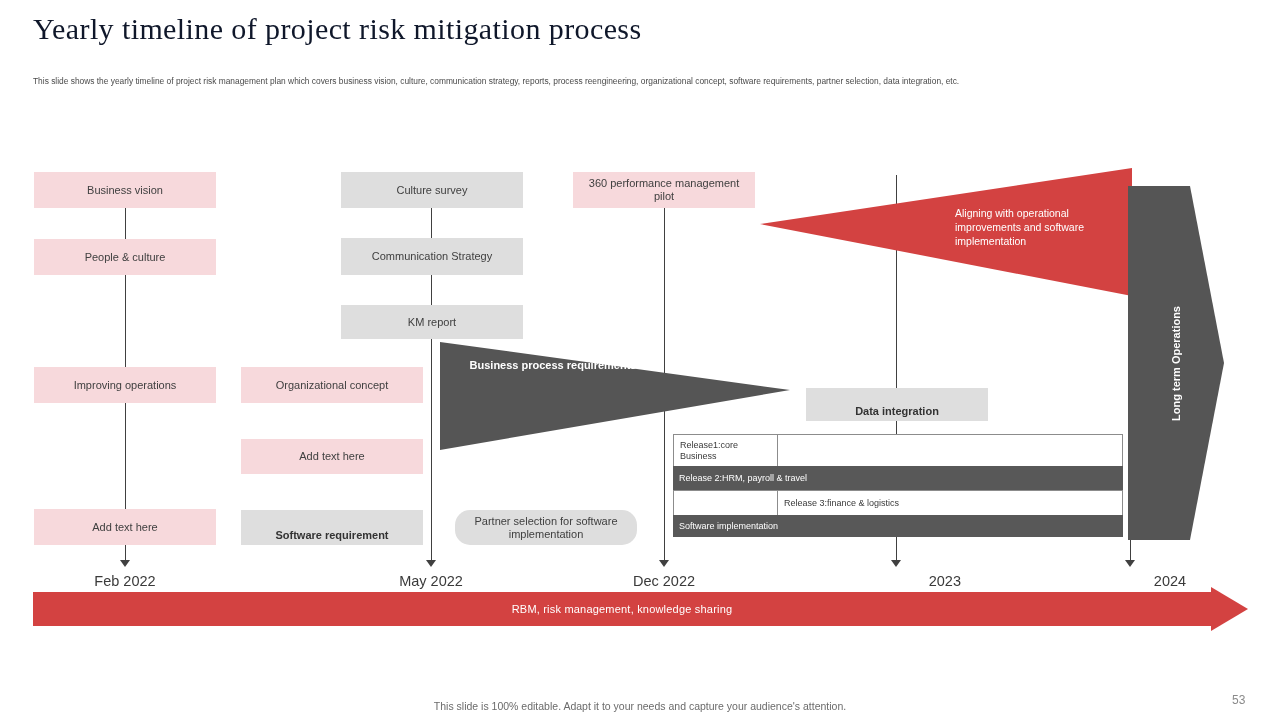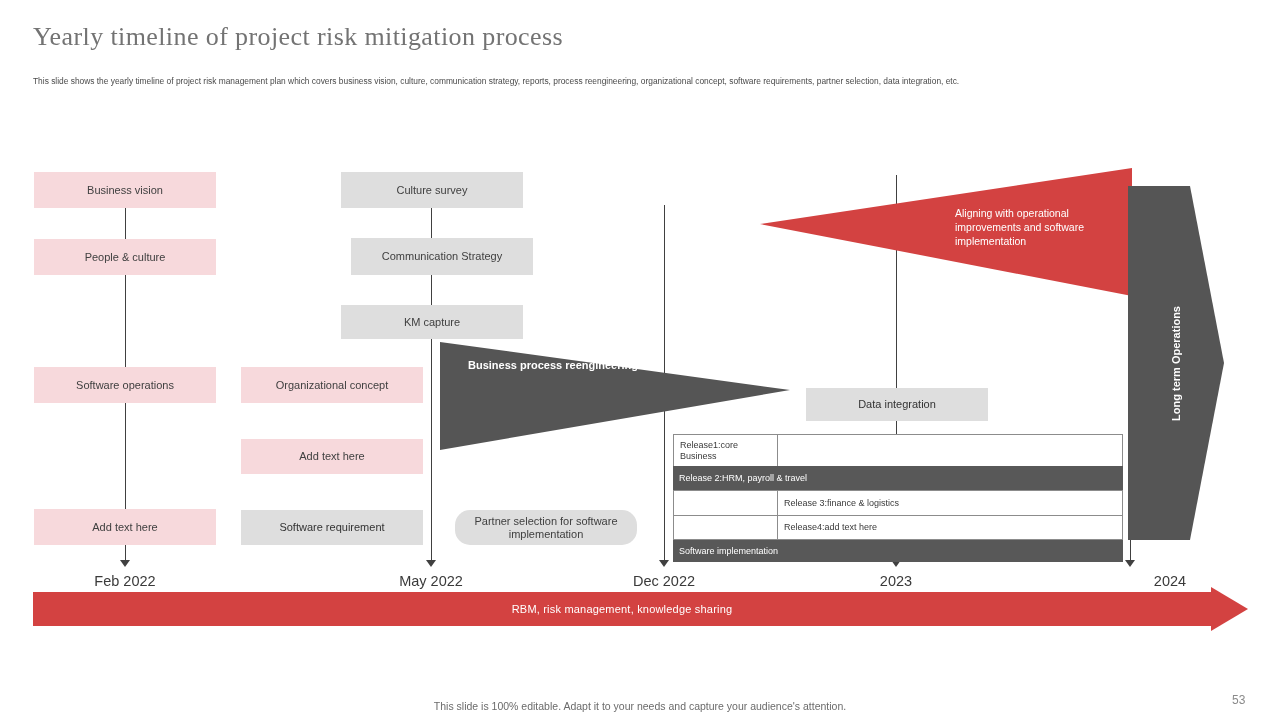--- a/index.html
+++ b/index.html
@@ -5,39 +5,39 @@
   html,body{margin:0;padding:0;}
   body{
     width:1280px;height:720px;background:#ffffff;overflow:hidden;
     font-family:"Liberation Sans", sans-serif;color:#404040;
     position:relative;
   }
   #slide{position:absolute;left:0;top:0;width:1280px;height:720px;}
 
   
   .title{
-    position:absolute;left:33px;top:22px;
+    position:absolute;left:33px;top:12px;
     font-family:"Liberation Serif", serif;
-    font-size:26px;letter-spacing:.4px;color:#737373;font-weight:400;
+    font-size:30px;letter-spacing:.4px;color:#0f172a;font-weight:400;
     white-space:nowrap;
   }
   .subtitle{
     position:absolute;left:33px;top:76px;width:1200px;
     font-size:8.4px;line-height:11px;color:#4a4a4a;white-space:nowrap;
   }
 
   
   .box{
     position:absolute;display:flex;align-items:center;justify-content:center;
     text-align:center;font-size:11px;line-height:13px;color:#404040;
     box-sizing:border-box;padding:3px 6px;
   }
   .box.pink{background:#f7d9dc;}
   .box.grey{background:#dedede;}
-  .box.bold{font-weight:normal;color:#333333;}
+  .box.bold{font-weight:bold;color:#333333;align-items:flex-end;}
 
   
   .vline{position:absolute;width:1px;background:#404040;}
   .tick{
     position:absolute;width:0;height:0;
     border-left:5px solid transparent;border-right:5px solid transparent;
     border-top:7px solid #404040;
   }
 
   
@@ -138,58 +138,61 @@
   <div class="tick" style="left:891px;top:560px;"></div>
   <div class="tick" style="left:1125px;top:560px;"></div>
 
   <div class="box pink" style="left:34px;top:172px;width:182px;height:36px;">
     <span>Business vision</span>
   </div>
   <div class="box pink" style="left:34px;top:239px;width:182px;height:36px;">
     <span>People &amp; culture</span>
   </div>
   <div class="box pink" style="left:34px;top:367px;width:182px;height:36px;">
-    <span>Software operations</span>
+    <span>Improving operations</span>
   </div>
   <div class="box pink" style="left:34px;top:509px;width:182px;height:36px;">
     <span>Add text here</span>
   </div>
 
   <div class="box grey" style="left:341px;top:172px;width:182px;height:36px;">
     <span>Culture survey</span>
   </div>
-  <div class="box grey" style="left:351px;top:238px;width:182px;height:37px;text-align:center;">
+  <div class="box grey" style="left:341px;top:238px;width:182px;height:37px;text-align:center;">
     <span>Communication Strategy</span>
   </div>
   <div class="box grey" style="left:341px;top:305px;width:182px;height:34px;">
-    <span>KM capture</span>
+    <span>KM report</span>
   </div>
   <div class="box pink" style="left:241px;top:367px;width:182px;height:36px;">
     <span>Organizational concept</span>
   </div>
   <div class="box pink" style="left:241px;top:439px;width:182px;height:35px;">
     <span>Add text here</span>
   </div>
   <div class="box grey bold" style="left:241px;top:510px;width:182px;height:35px;">
     <span>Software requirement</span>
   </div>
   <div class="box grey" style="left:455px;top:510px;width:182px;height:35px;border-radius:15px;">
     <span>Partner selection for software implementation</span>
   </div>
 
+  <div class="box pink" style="left:573px;top:172px;width:182px;height:36px;">
+    <span>360 performance management pilot</span>
+  </div>
 
   <div class="box grey bold" style="left:806px;top:388px;width:182px;height:33px;">
     <span>Data integration</span>
   </div>
 
   <div class="greywedge">
     <svg width="350" height="120" viewBox="0 0 350 120" aria-hidden="true">
       <polygon points="0,12 350,60 0,120" fill="#555555"></polygon>
     </svg>
-    <div class="greywedge-text">Business process reengineering</div>
+    <div class="greywedge-text">Business process requirements</div>
   </div>
 
   <div class="redwedge">
     <svg width="372" height="128" viewBox="0 0 372 128" aria-hidden="true">
       <polygon points="372,0 0,56 372,128" fill="#d34241"></polygon>
     </svg>
     <div class="redwedge-text">Aligning with operational improvements and software implementation</div>
   </div>
 
   <div class="ltop">
@@ -210,35 +213,31 @@
 
     <div class="relrow row-dark r2">
       <div class="c2 cell">Release 2:HRM, payroll &amp; travel</div>
     </div>
 
     <div class="relrow row-white r3">
       <div class="c1 cell"></div>
       <div class="c2 cell">Release 3:finance &amp; logistics</div>
     </div>
 
-    <div class="relrow row-white r4 row-border-bottom">
-      <div class="c1 cell"></div>
-      <div class="c2 cell">Release4:add text here</div>
-    </div>
 
     <div class="relrow row-dark r5">
       <div class="c2 cell">Software implementation</div>
     </div>
 
   </div>
 
   <div class="axlabel" style="left:60px;top:573px;width:130px;">Feb 2022</div>
   <div class="axlabel" style="left:366px;top:573px;width:130px;">May 2022</div>
   <div class="axlabel" style="left:599px;top:573px;width:130px;">Dec 2022</div>
-  <div class="axlabel" style="left:831px;top:573px;width:130px;">2023</div>
+  <div class="axlabel" style="left:831px;top:573px;width:130px;text-align:right;">2023</div>
   <div class="axlabel" style="left:1105px;top:573px;width:130px;">2024</div>
 
   <div class="redbar-wrap">
     <div class="redbar-body"></div>
     <div class="redbar-head"></div>
     <div class="redbar-text">RBM, risk management, knowledge sharing</div>
   </div>
 
   <div class="footer">This slide is 100% editable. Adapt it to your needs and capture your audience's attention.</div>
   <div class="pagenum">53</div>

